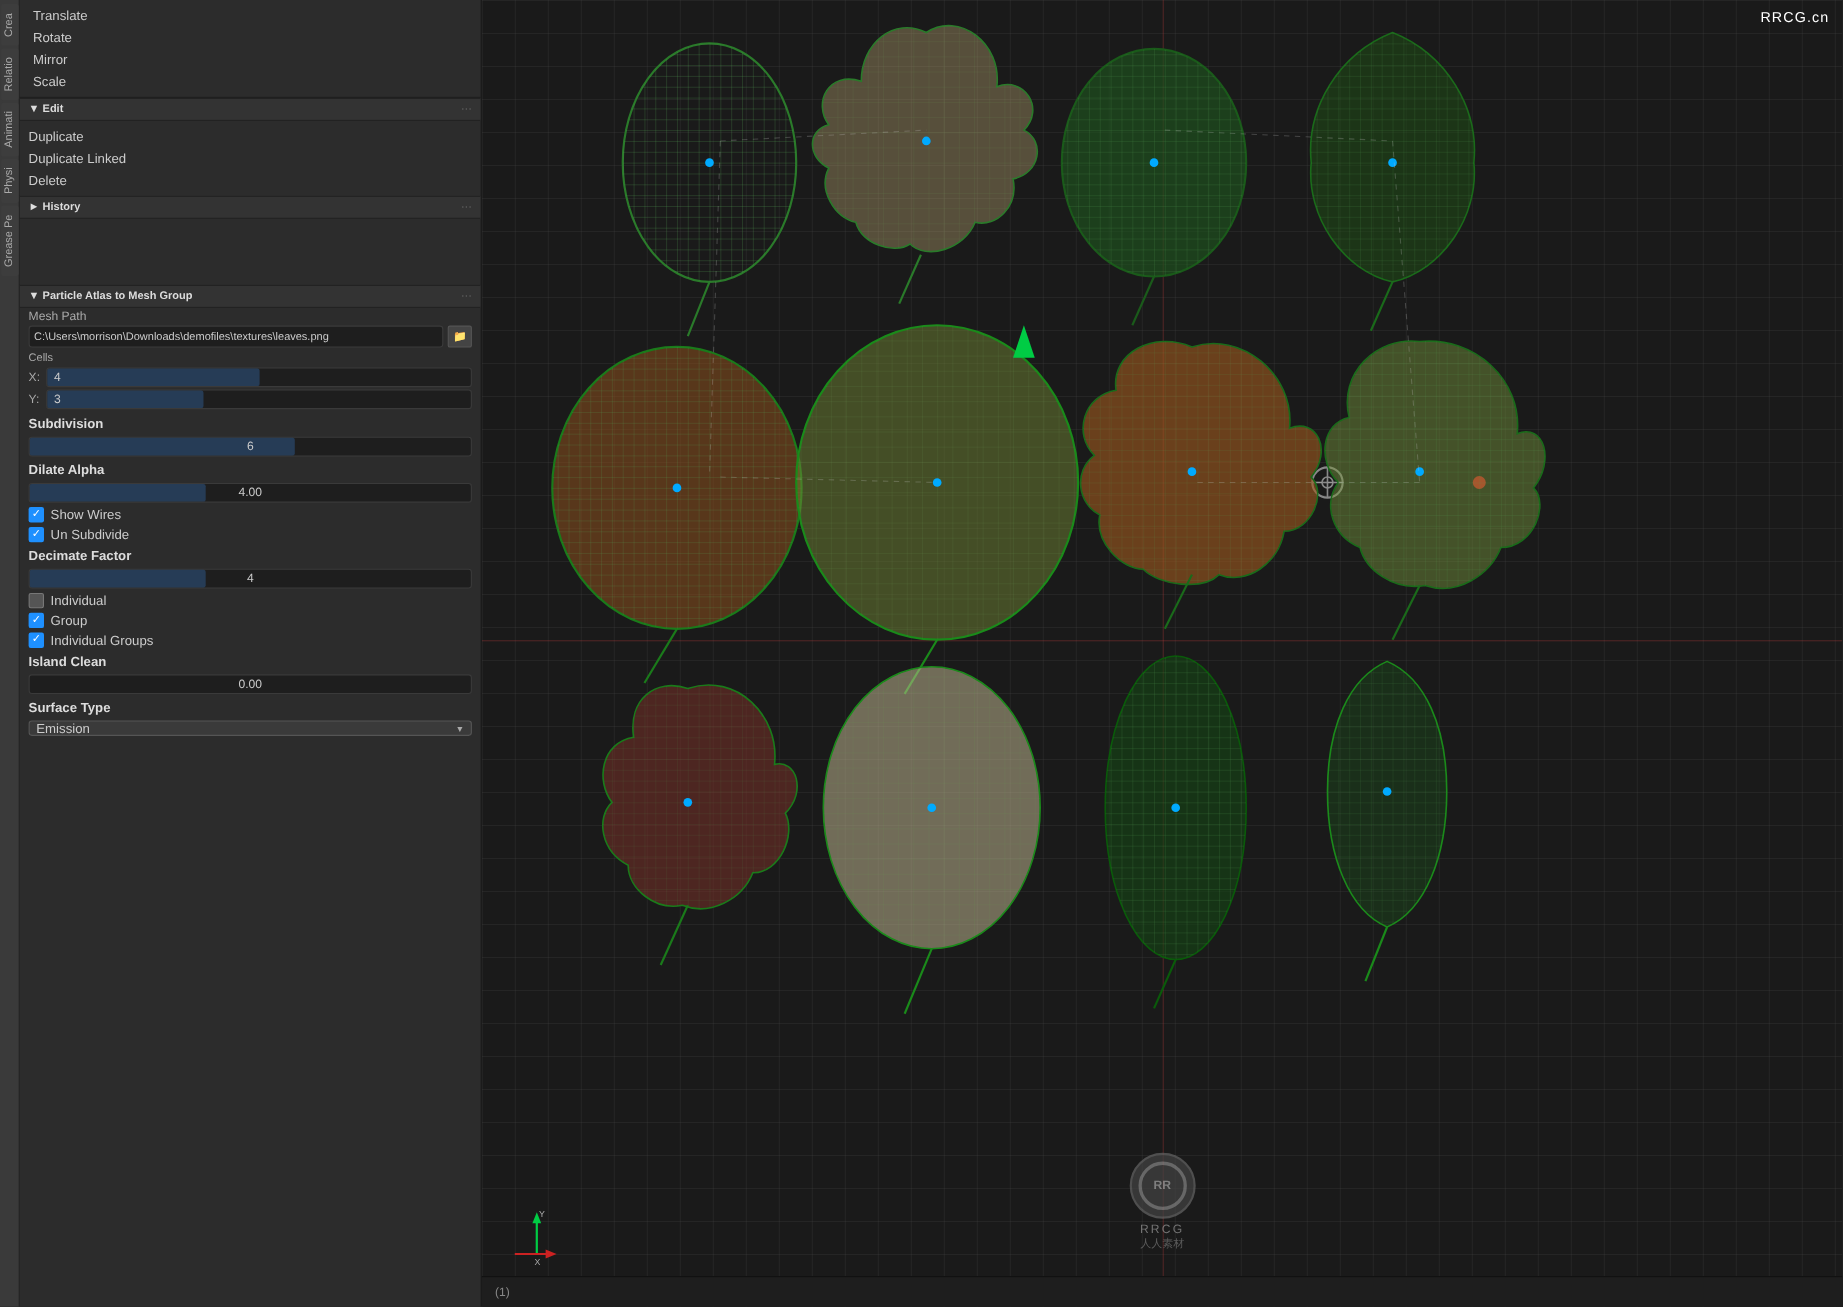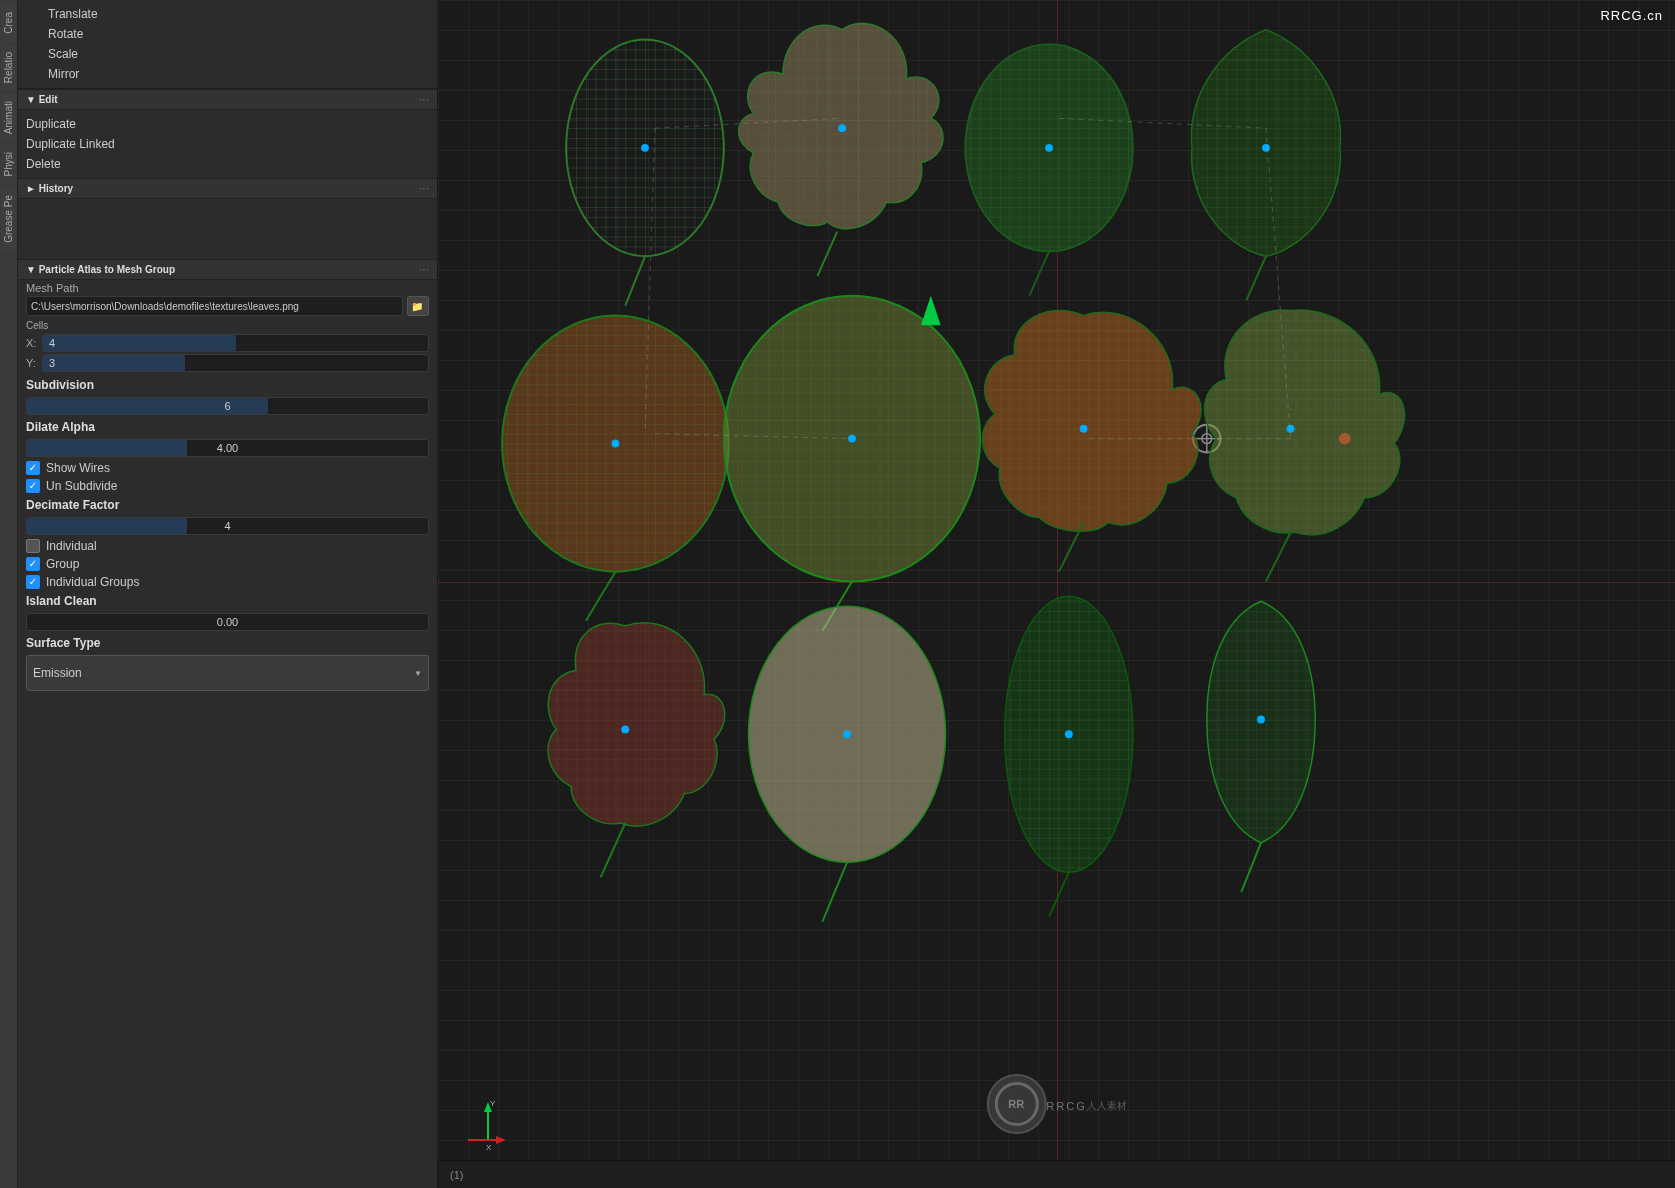--- a/index.html
+++ b/index.html
@@ -45,21 +45,21 @@
       width: 420px;
       background: #2c2c2c;
       border-right: 1px solid #1a1a1a;
       display: flex;
       flex-direction: column;
       overflow-y: auto;
     }
 
     
     .transform-section {
-      padding: 4px 22px;
+      padding: 4px 4px;
       border-bottom: 1px solid #1f1f1f;
     }
     .menu-item {
       padding: 3px 8px;
       color: #cccccc;
       cursor: pointer;
       border-radius: 2px;
       font-size: 12px;
     }
 
@@ -237,21 +237,21 @@
       font-weight: bold;
     }
 
     .dropdown-row {
       display: flex;
       align-items: center;
       margin: 2px 8px;
       background: #3a3a3a;
       border: 1px solid #555;
       border-radius: 3px;
-      height: 36px;
+      height: 14px;
       padding: 0 6px;
       cursor: pointer;
       justify-content: space-between;
     }
     .dropdown-arrow {
       font-size: 8px;
       color: #aaa;
     }
 
     
@@ -298,21 +298,21 @@
       gap: 16px;
     }
 
     
     .rrcg-logo {
       position: absolute;
       bottom: 50px;
       left: 50%;
       transform: translateX(-50%);
       display: flex;
-      flex-direction: row;
+      flex-direction: column;
       align-items: center;
       opacity: 0.7;
     }
     .rrcg-circle {
       width: 60px;
       height: 60px;
       border-radius: 50%;
       background: #444;
       border: 2px solid #666;
       display: flex;
@@ -364,22 +364,22 @@
   <div class="sidebar-tab">Animati</div>
   <div class="sidebar-tab">Physi</div>
   <div class="sidebar-tab">Grease Pe</div>
 </div>
 
 <div class="left-panel">
 
   <div class="transform-section">
     <div class="menu-item">Translate</div>
     <div class="menu-item">Rotate</div>
+    <div class="menu-item">Mirror</div>
     <div class="menu-item">Scale</div>
-    <div class="menu-item">Mirror</div>
   </div>
 
   <div class="section-header">
     <span class="title">▼ Edit</span>
     <span class="dots">···</span>
   </div>
   <div class="edit-section">
     <div class="menu-item">Duplicate</div>
     <div class="menu-item">Duplicate Linked</div>
     <div class="menu-item">Delete</div>

